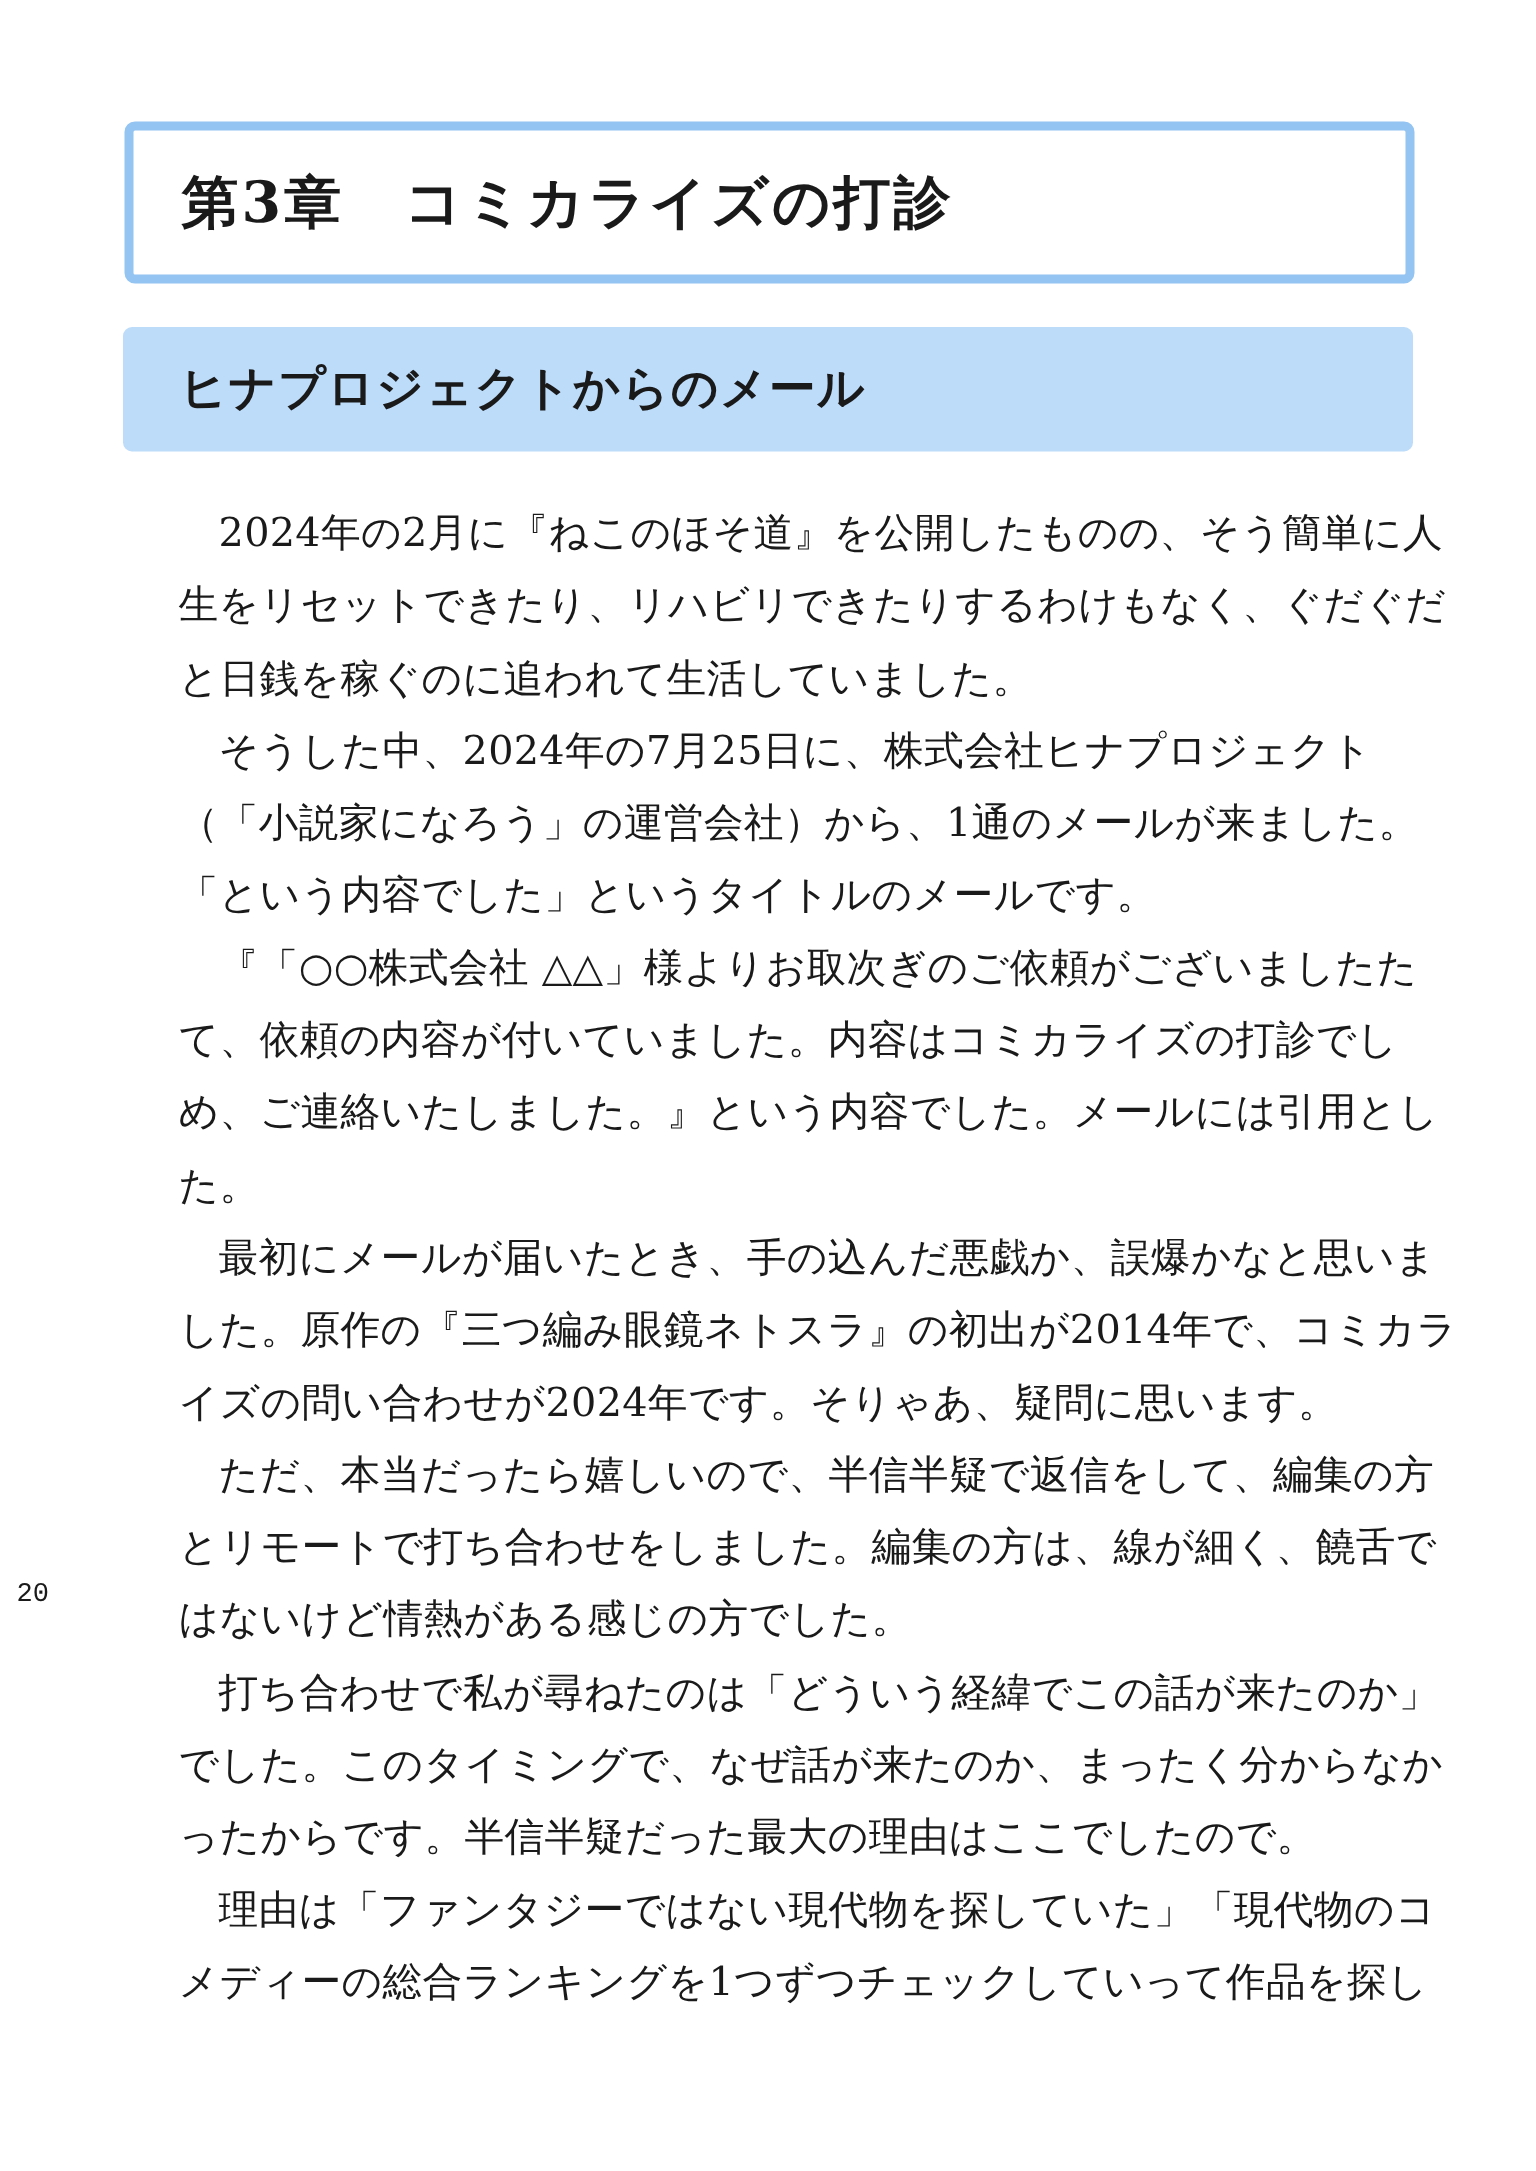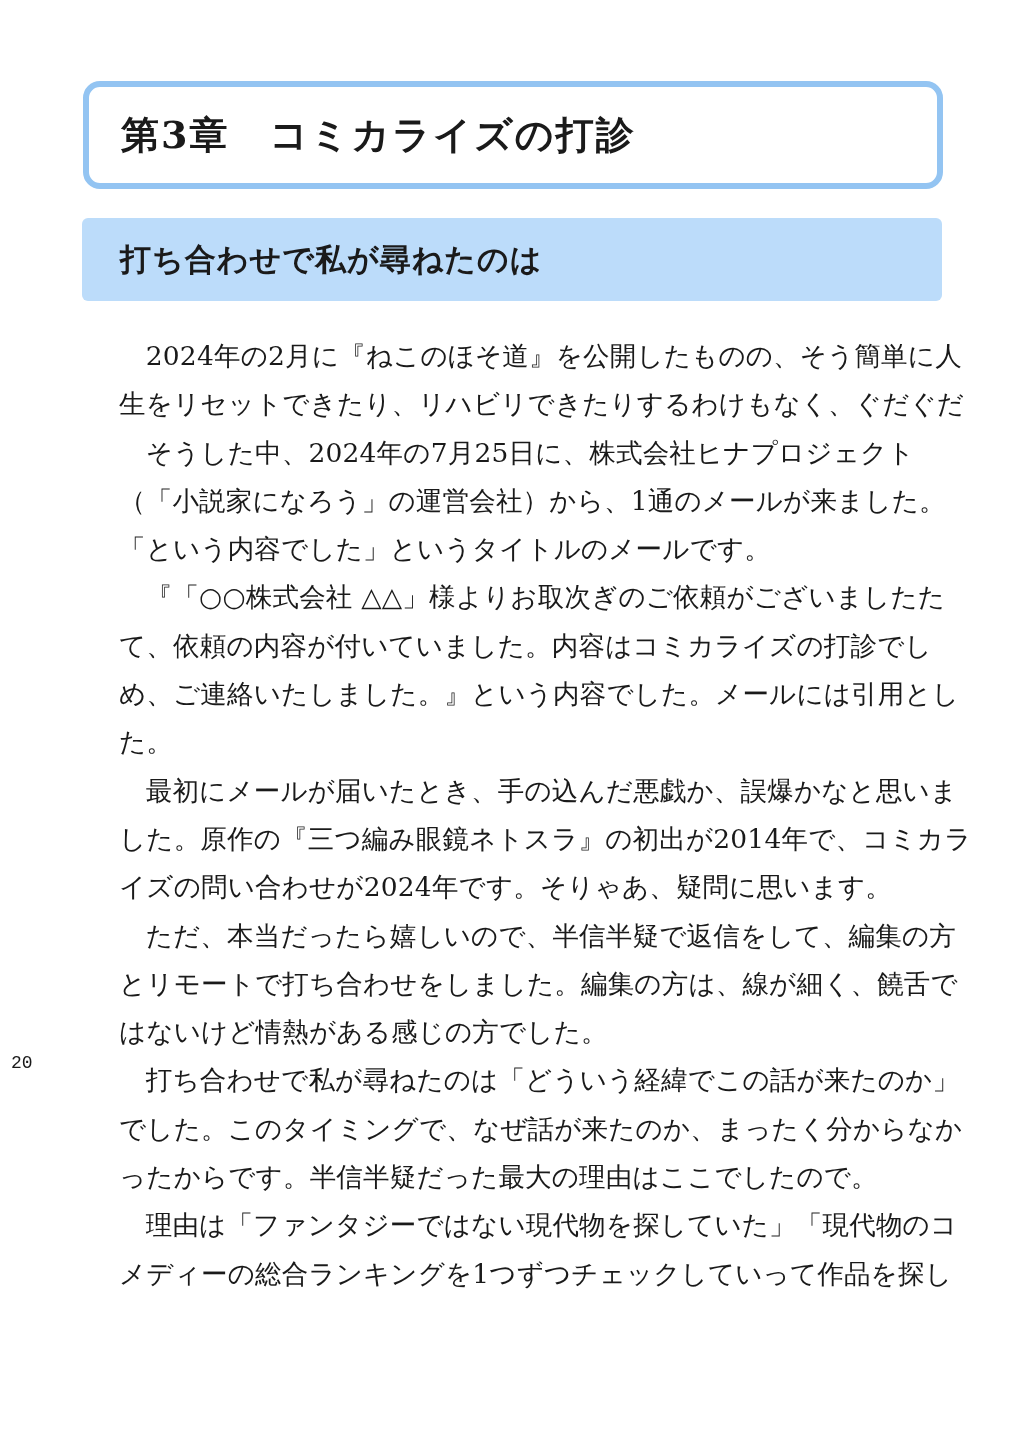--- a/index.html
+++ b/index.html
@@ -1,19 +1,19 @@
 <!DOCTYPE html>
 <html><head>
   <meta charset="utf-8">
   <style>
     html, body { margin: 0; padding: 0; background: #ffffff; }
     body { width: 1024px; height: 1447px; position: relative; overflow: hidden;
            font-family: "DejaVu Serif", "Liberation Serif", serif; color: #1a1a1a; }
     .chapter-box { position: absolute; left: 83px; top: 81px; width: 848px; height: 96px;
-                   border: 6px solid #93c4f2; border-radius: 17px; background: #fff; }
+                   border: 6px solid #93c4f2; border-radius: 7px; background: #fff; }
     .chapter-title { position: absolute; left: 32px; top: 22px; font-size: 38px; font-weight: bold;
                      letter-spacing: 2px; white-space: pre; line-height: 52px; }
     .section-box { position: absolute; left: 82px; top: 218px; width: 860px; height: 83px;
                    background: #bcdcfa; border-radius: 6px; }
     .section-title { position: absolute; left: 38px; top: 18px; font-size: 31px; font-weight: bold;
                      letter-spacing: 1px; line-height: 46px; white-space: nowrap; }
     .body-text { position: absolute; left: 82px; top: 332px; width: 862px; margin-left: 37px; }
     .line { height: 48.3px; line-height: 48.3px; font-size: 26.5px; white-space: nowrap;
             letter-spacing: 0.2px; overflow: visible; }
     .page-number { position: absolute; left: 0; width: 1024px; top: 1053px; text-align: left;
@@ -21,26 +21,27 @@
     .page-number { top: 1055px; }
   </style>
 </head>
 <body>
 
 <div class="chapter-box">
   <div class="chapter-title">第3章　コミカライズの打診</div>
 </div>
 
 <div class="section-box">
-  <div class="section-title">打ち合わせで私が尋ねたのは</div>
+  <div class="section-title">ヒナプロジェクトからのメール</div>
 </div>
 
 <div class="body-text">
   <div class="line">　2024年の2月に『ねこのほそ道』を公開したものの、そう簡単に人</div>
   <div class="line">生をリセットできたり、リハビリできたりするわけもなく、ぐだぐだ</div>
+  <div class="line">と日銭を稼ぐのに追われて生活していました。</div>
   <div class="line">　そうした中、2024年の7月25日に、株式会社ヒナプロジェクト</div>
   <div class="line">（「小説家になろう」の運営会社）から、1通のメールが来ました。</div>
   <div class="line">「という内容でした」というタイトルのメールです。</div>
   <div class="line">　『「○○株式会社 △△」様よりお取次ぎのご依頼がございましたた</div>
   <div class="line">て、依頼の内容が付いていました。内容はコミカライズの打診でし</div>
   <div class="line">め、ご連絡いたしました。』という内容でした。メールには引用とし</div>
   <div class="line">た。</div>
   <div class="line">　最初にメールが届いたとき、手の込んだ悪戯か、誤爆かなと思いま</div>
   <div class="line">した。原作の『三つ編み眼鏡ネトスラ』の初出が2014年で、コミカラ</div>
   <div class="line">イズの問い合わせが2024年です。そりゃあ、疑問に思います。</div>

